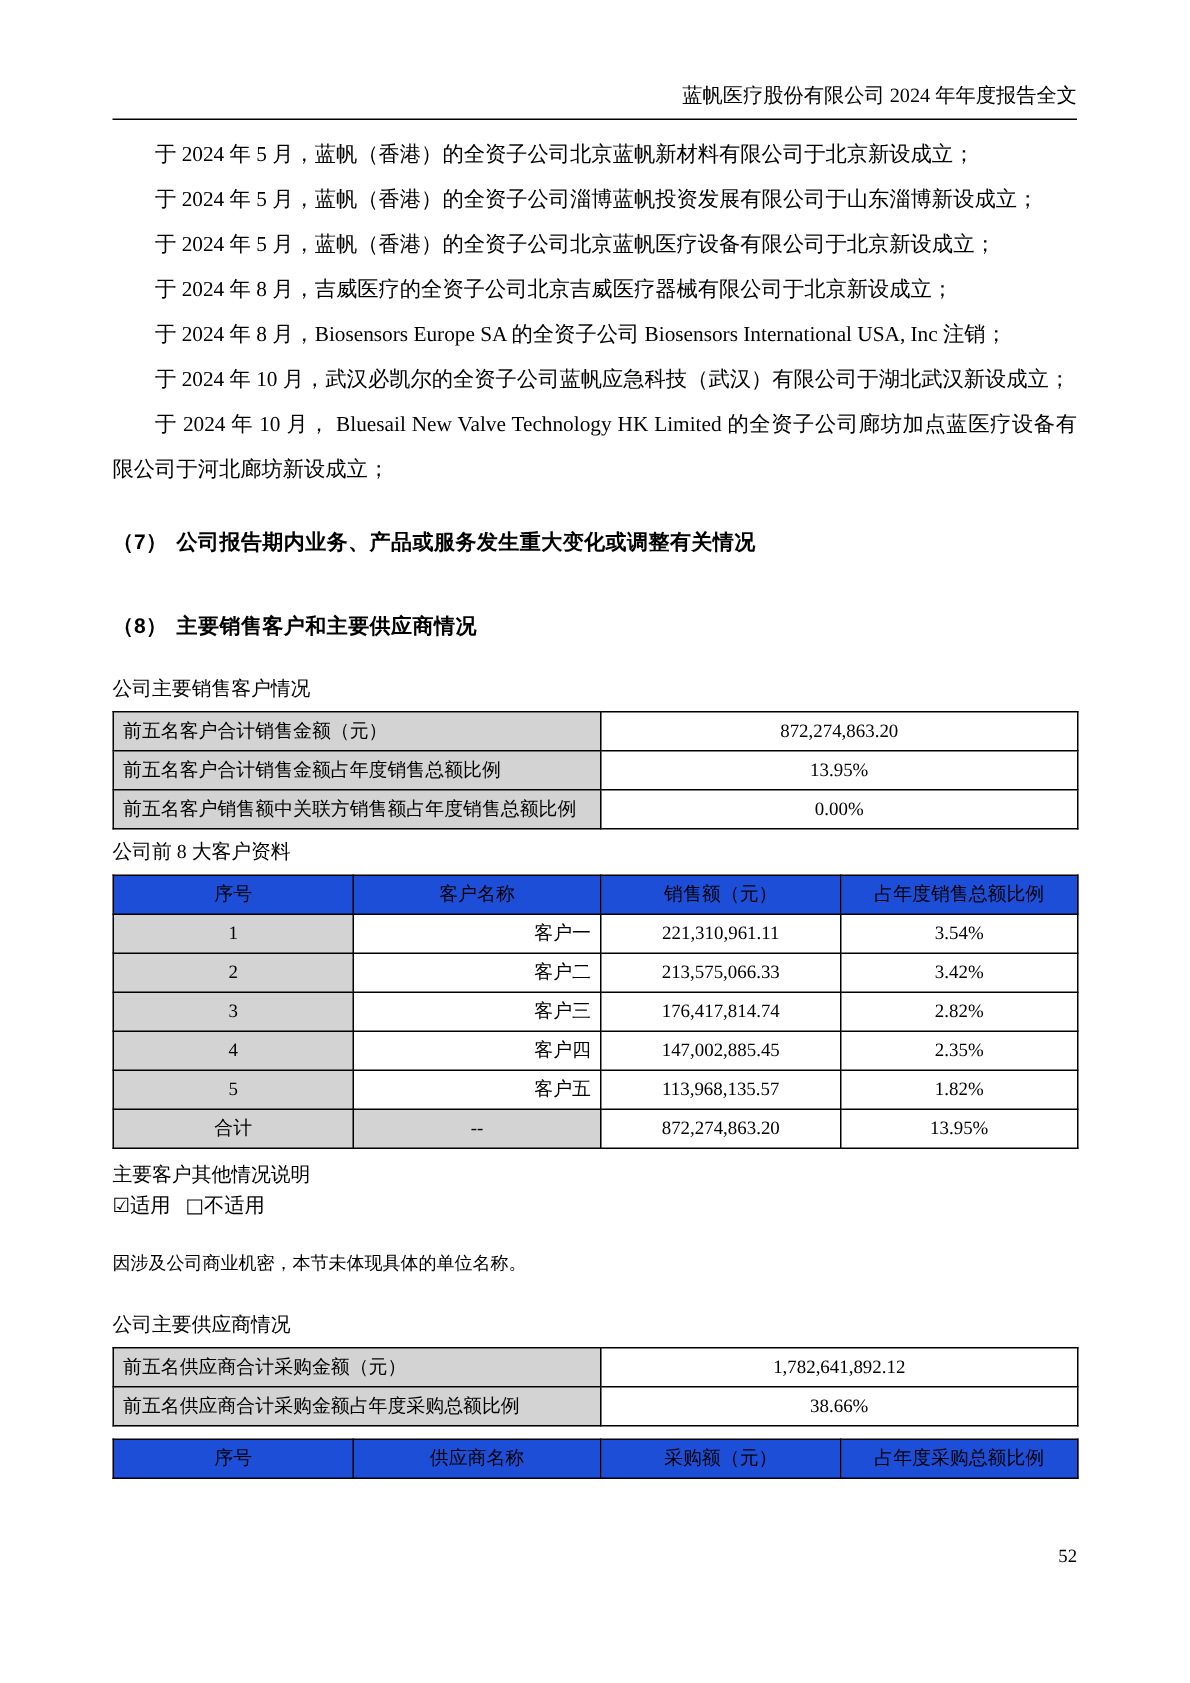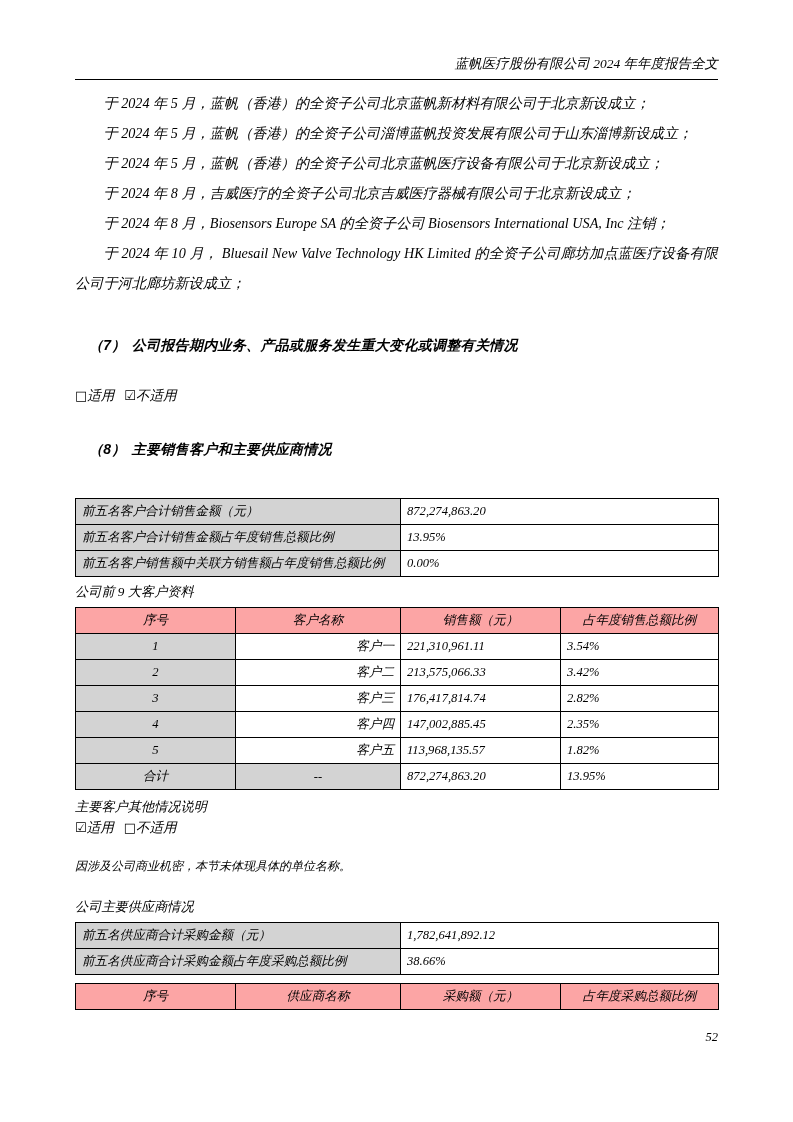--- a/index.html
+++ b/index.html
@@ -14,21 +14,20 @@
     color: #000000;
     position: relative;
     overflow: hidden;
   }
   .page {
     position: relative;
     width: 793px;
     height: 1122px;
     box-sizing: border-box;
     padding: 0;
-    font-style: italic;
   }
 
   
   .header {
     position: absolute;
     top: 55px;
     left: 75px;
     right: 75px;
     height: 26px;
   }
@@ -60,21 +59,21 @@
     margin: 0 0 0 0;
     font-size: 14.2px;
     line-height: 30px;
     text-indent: 2em;
     text-align: justify;
     text-justify: inter-ideograph;
     font-family: "Liberation Serif", "DejaVu Serif", serif;
   }
 
   .sec-heading {
-    margin: 14px;
+    margin: 0;
     font-size: 14px;
     font-weight: bold;
     line-height: 22px;
     font-family: "Liberation Sans", "DejaVu Sans", sans-serif;
     letter-spacing: 0.3px;
   }
   .sec-heading .num { margin-right: 6px; }
 
   .applicable-line {
     margin: 0;
@@ -115,22 +114,22 @@
   }
   table.rpt td, table.rpt th {
     border: 1px solid #000000;
     padding: 2px 6px;
     height: 21px;
     vertical-align: middle;
     font-weight: normal;
   }
   td.shade, th.shade { background: #d3d3d3; }
   td.label { text-align: left; }
-  td.val   { text-align: left; }
-  th.hdr   { text-align: center; background: #fca5a5; }
+  td.val   { text-align: center; }
+  th.hdr   { text-align: center; background: #1d4ed8; }
   td.ctr   { text-align: center; }
   td.lft   { text-align: right; }
   .gap-4  { height: 4px; }
   .gap-6  { height: 6px; }
   .gap-14 { height: 14px; }
   .gap-16 { height: 16px; }
   .gap-18 { height: 18px; }
   .gap-20 { height: 20px; }
   .gap-22 { height: 22px; }
 
@@ -154,42 +153,41 @@
     <div class="header-rule"></div>
   </div>
 
   <div class="content">
 
     <p class="body-para">于 2024 年 5 月，蓝帆（香港）的全资子公司北京蓝帆新材料有限公司于北京新设成立；</p>
     <p class="body-para">于 2024 年 5 月，蓝帆（香港）的全资子公司淄博蓝帆投资发展有限公司于山东淄博新设成立；</p>
     <p class="body-para">于 2024 年 5 月，蓝帆（香港）的全资子公司北京蓝帆医疗设备有限公司于北京新设成立；</p>
     <p class="body-para">于 2024 年 8 月，吉威医疗的全资子公司北京吉威医疗器械有限公司于北京新设成立；</p>
     <p class="body-para">于 2024 年 8 月，Biosensors Europe SA 的全资子公司 Biosensors International USA, Inc 注销；</p>
+    <p class="body-para">于 2024 年 10 月，武汉必凯尔的全资子公司蓝帆应急科技（武汉）有限公司于湖北武汉新设成立；</p>
     <p class="body-para">于 2024 年 10 月， Bluesail New Valve Technology HK Limited 的全资子公司廊坊加点蓝医疗设备有限公司于河北廊坊新设成立；</p>
 
     <div class="gap-22"></div>
 
     <p class="sec-heading">
       <span class="num">（7）</span><span>公司报告期内业务、产品或服务发生重大变化或调整有关情况</span>
     </p>
 
     <div class="gap-16"></div>
 
-    <p class="applicable-line">
-      <span class="opt"><span class="cb">□</span><span>适用</span></span><span class="opt"><span class="cb">☑</span><span>不适用</span></span>
-    </p>
 
     <div class="gap-18"></div>
 
     <p class="sec-heading">
       <span class="num">（8）</span><span>主要销售客户和主要供应商情况</span>
     </p>
 
     <div class="gap-20"></div>
 
+    <p class="caption">公司主要销售客户情况</p>
 
     <div class="gap-4"></div>
 
     <table class="rpt">
       <colgroup>
           <col style="width:325px">
           <col style="width:318px">
         </colgroup>
       <tbody>
         <tr>
@@ -202,21 +200,21 @@
         </tr>
         <tr>
           <td class="shade label">前五名客户销售额中关联方销售额占年度销售总额比例</td>
           <td class="val">0.00%</td>
         </tr>
       </tbody>
     </table>
 
     <div class="gap-4"></div>
 
-    <p class="caption">公司前 9 大客户资料</p>
+    <p class="caption">公司前 8 大客户资料</p>
 
     <div class="gap-4"></div>
 
     <table class="rpt">
       <colgroup>
           <col style="width:160px">
           <col style="width:165px">
           <col style="width:160px">
           <col style="width:158px">
         </colgroup>

